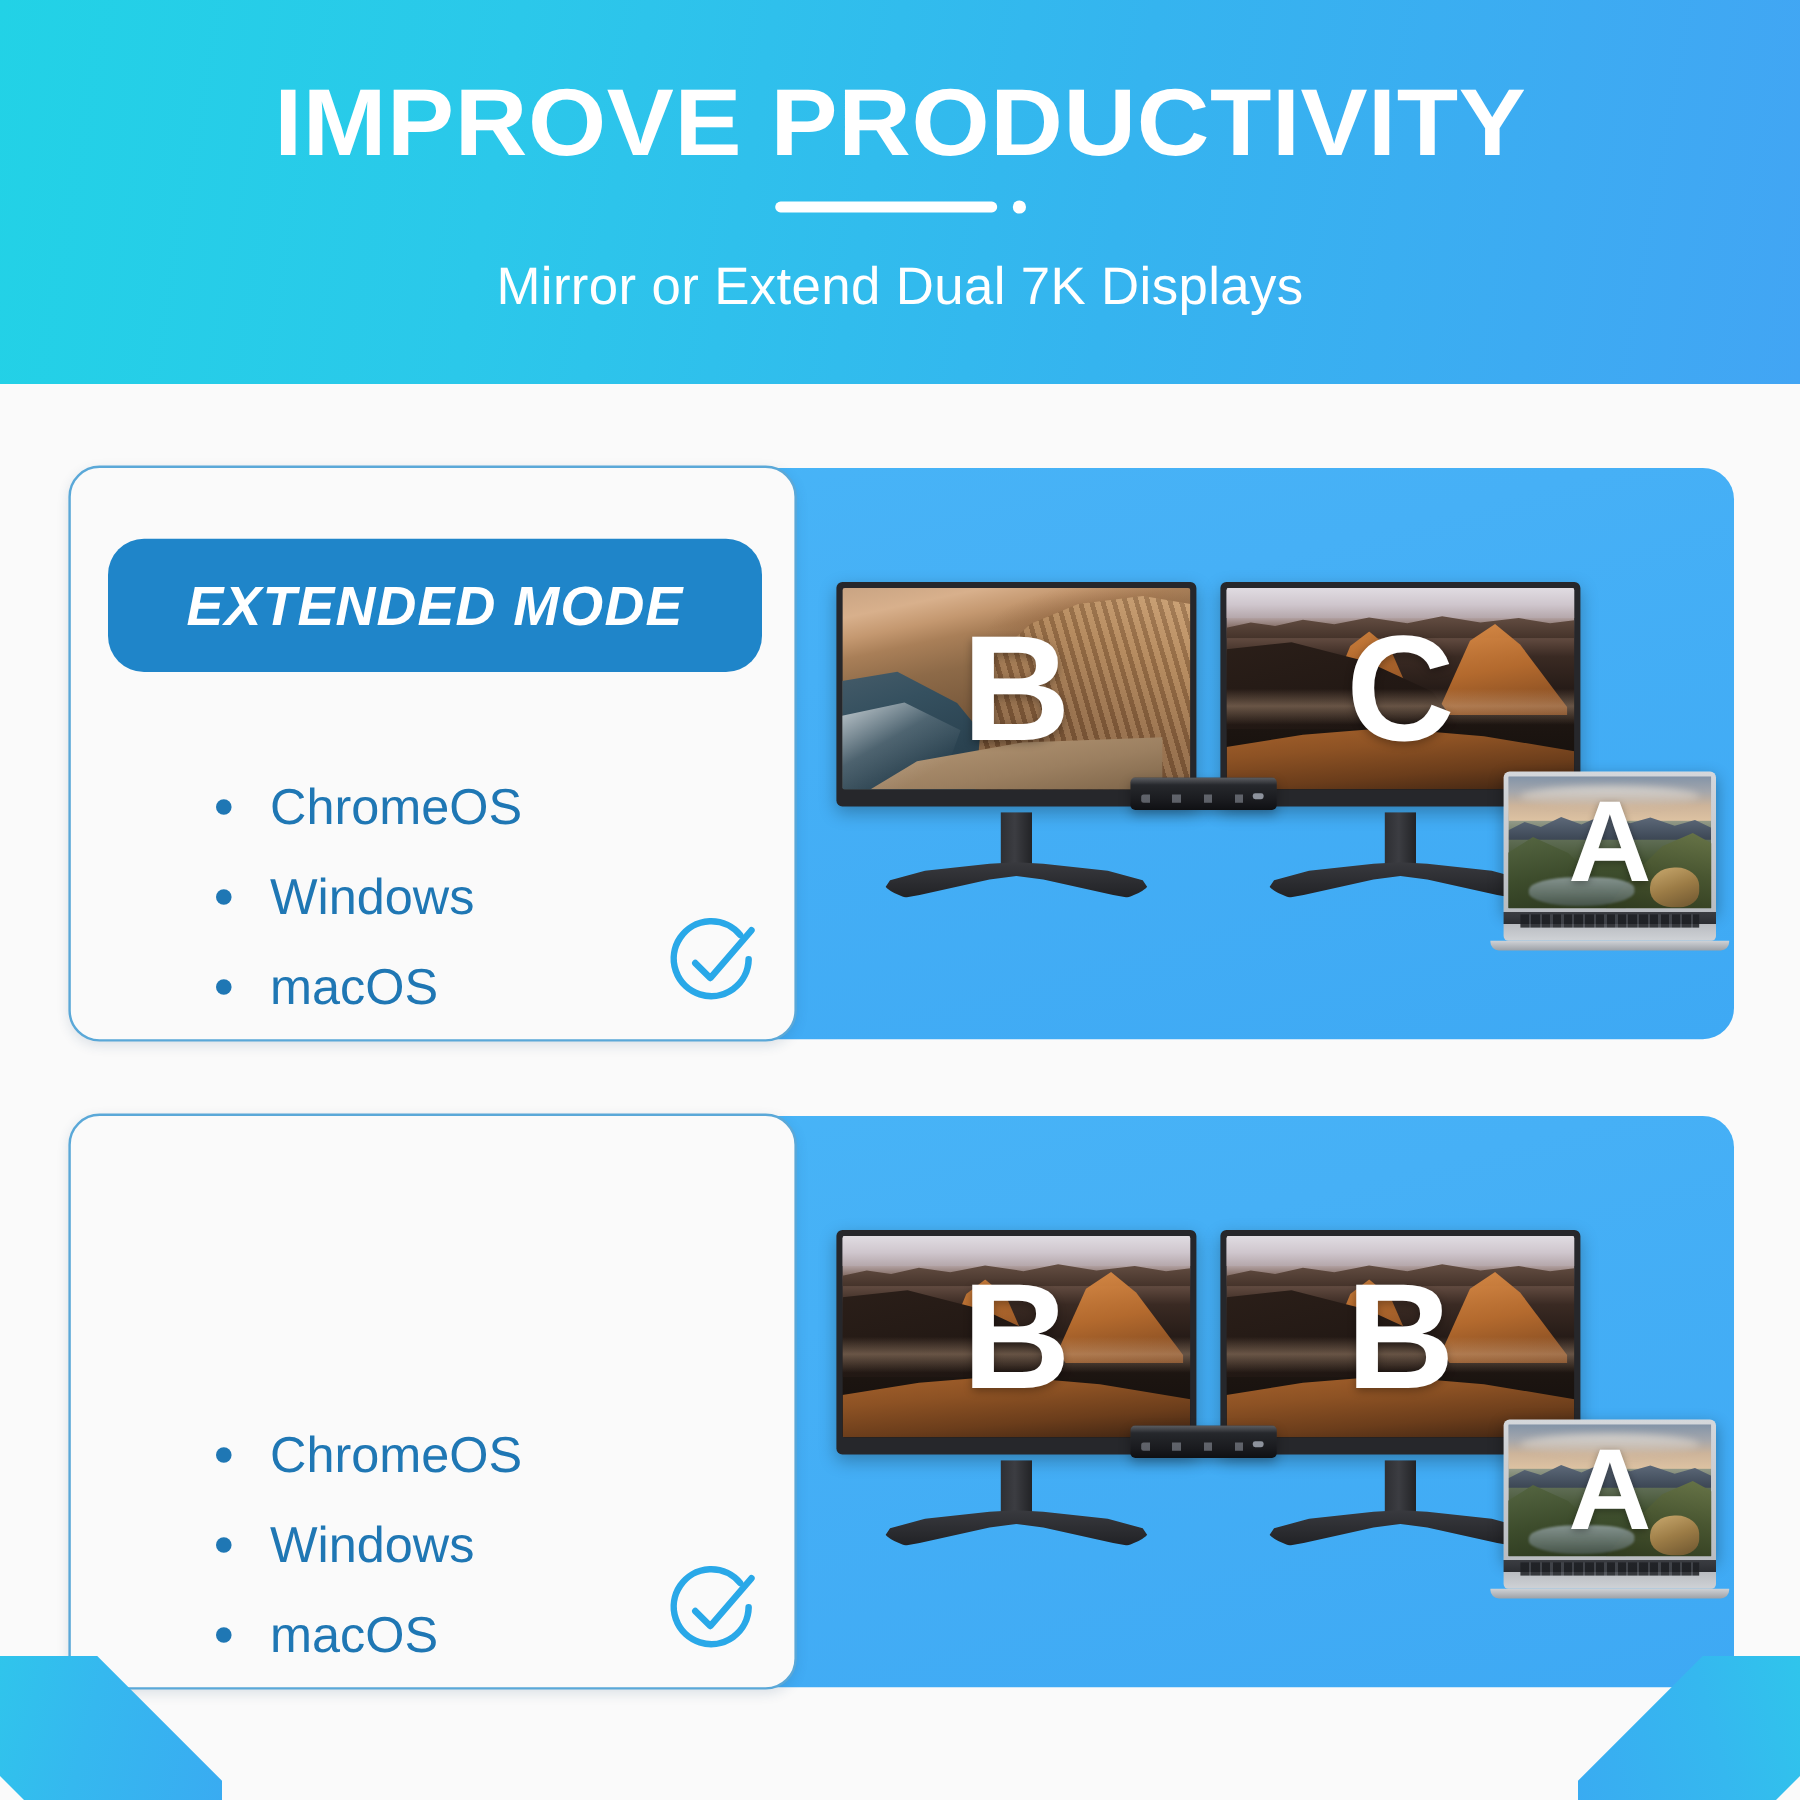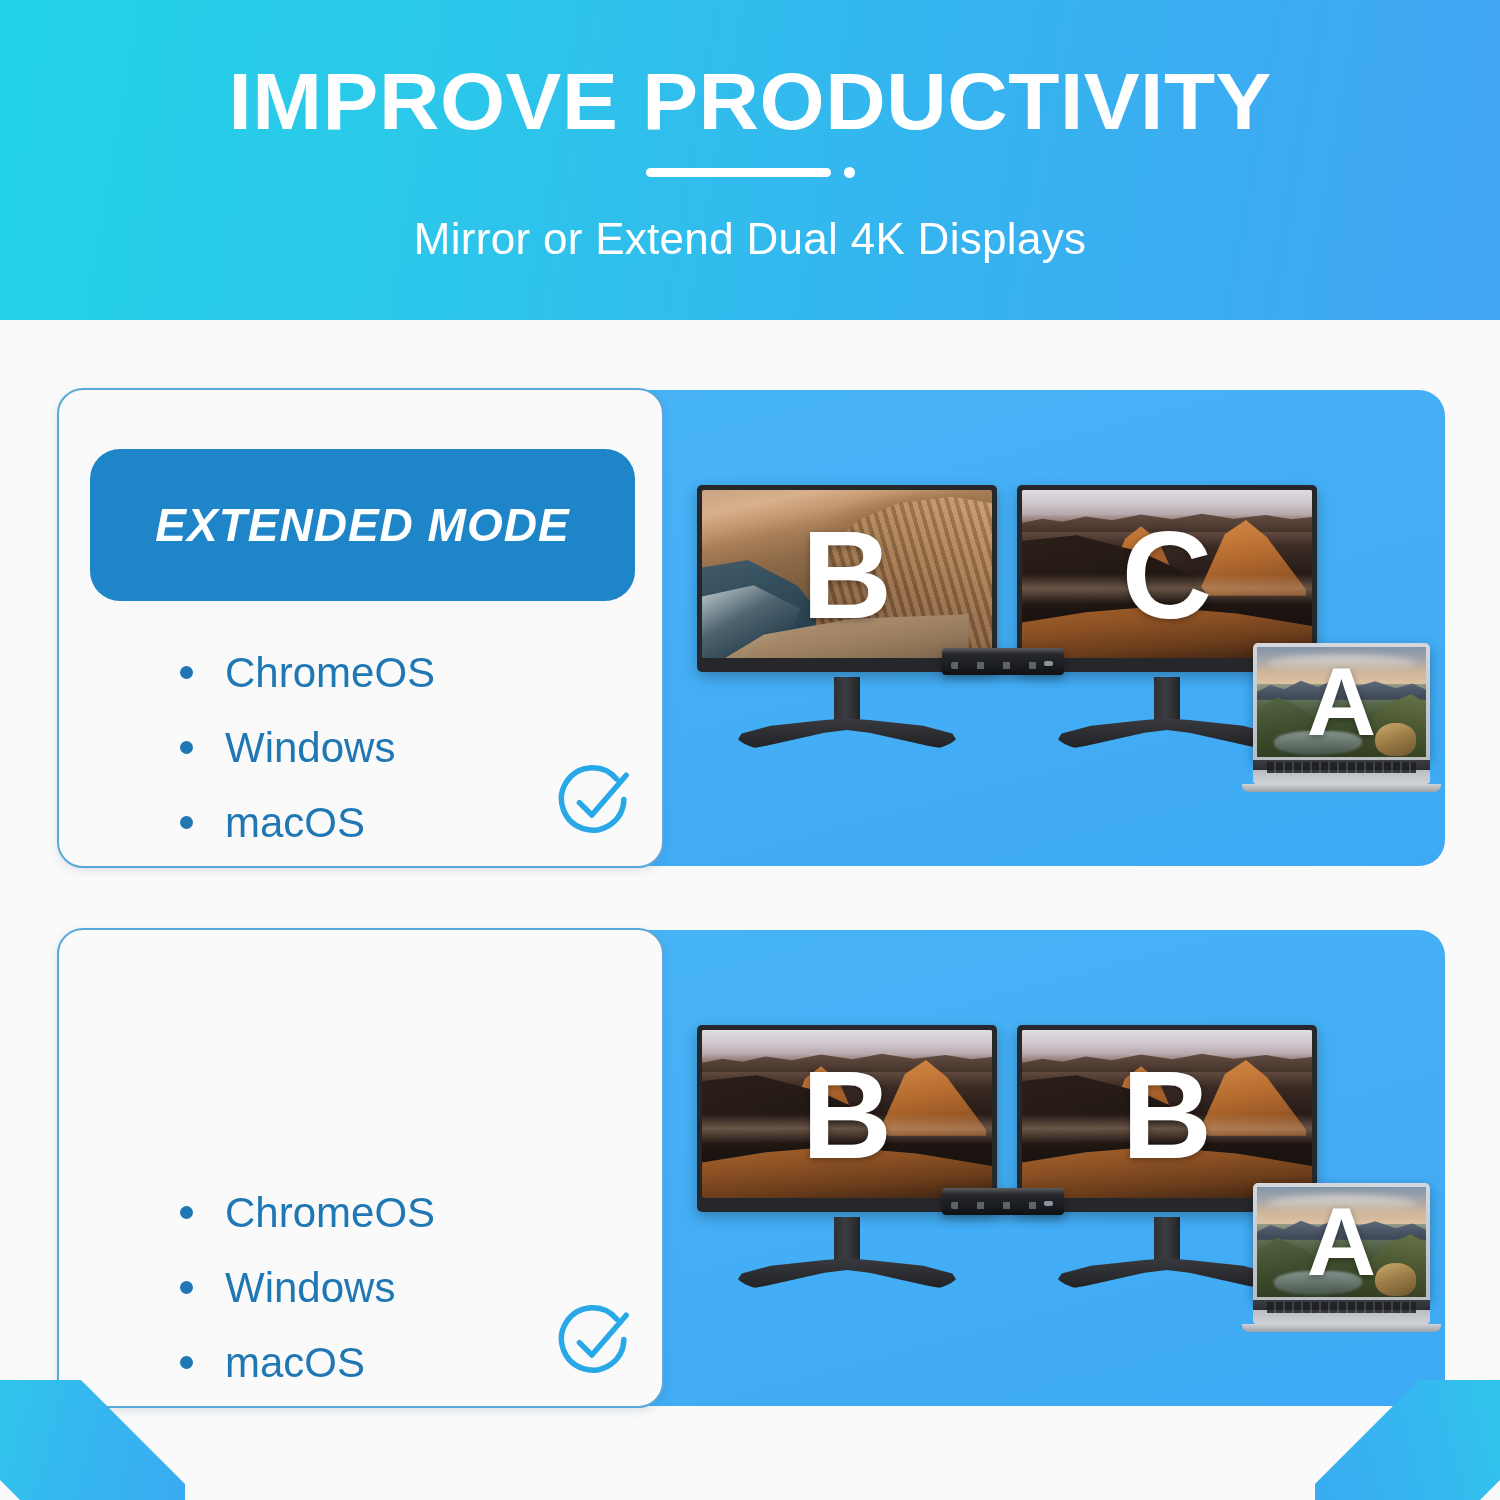--- a/index.html
+++ b/index.html
@@ -61,21 +61,21 @@
   
   .card{
     position:absolute; left:57px; width:607px; height:480px;
     background:#fafafa; border:2px solid #5aa8d8; border-radius:26px;
     box-shadow:0 3px 10px rgba(30,70,110,.13);
   }
   .card-1{ top:388px; }
   .card-2{ top:928px; }
 
   .mode-badge{
-    position:absolute; left:31px; top:59px; width:545px; height:152px;
+    position:absolute; left:31px; top:59px; width:545px; height:111px;
     background:#1f85c9; border-radius:30px;
     display:flex; align-items:center; justify-content:center;
   }
   .mode-badge-label{
     color:#ffffff; font-size:46px; font-weight:bold; font-style:italic;
     letter-spacing:1px; white-space:nowrap;
   }
 
   .os-list{ position:absolute; left:121px; top:245px; list-style:none; }
   .os-item{
@@ -286,21 +286,21 @@
 </style>
 </head>
 <body>
 
 <div class="header">
   <div class="header-title">IMPROVE PRODUCTIVITY</div>
   <div class="divider-wrap">
     <div class="divider-bar"></div>
     <div class="divider-dot"></div>
   </div>
-  <div class="header-sub">Mirror or Extend Dual 4K Displays</div>
+  <div class="header-sub">Mirror or Extend Dual 7K Displays</div>
 </div>
 
 <div class="panel panel-1">
   <div class="scene">
 
     <div class="monitor" style="left:620px; top:95px; width:300px;">
       <div class="mon-bezel">
         <div class="mon-screen" style="height:168px;">
           <div class="scn-coast">
             <div class="coast-cliff"></div>

